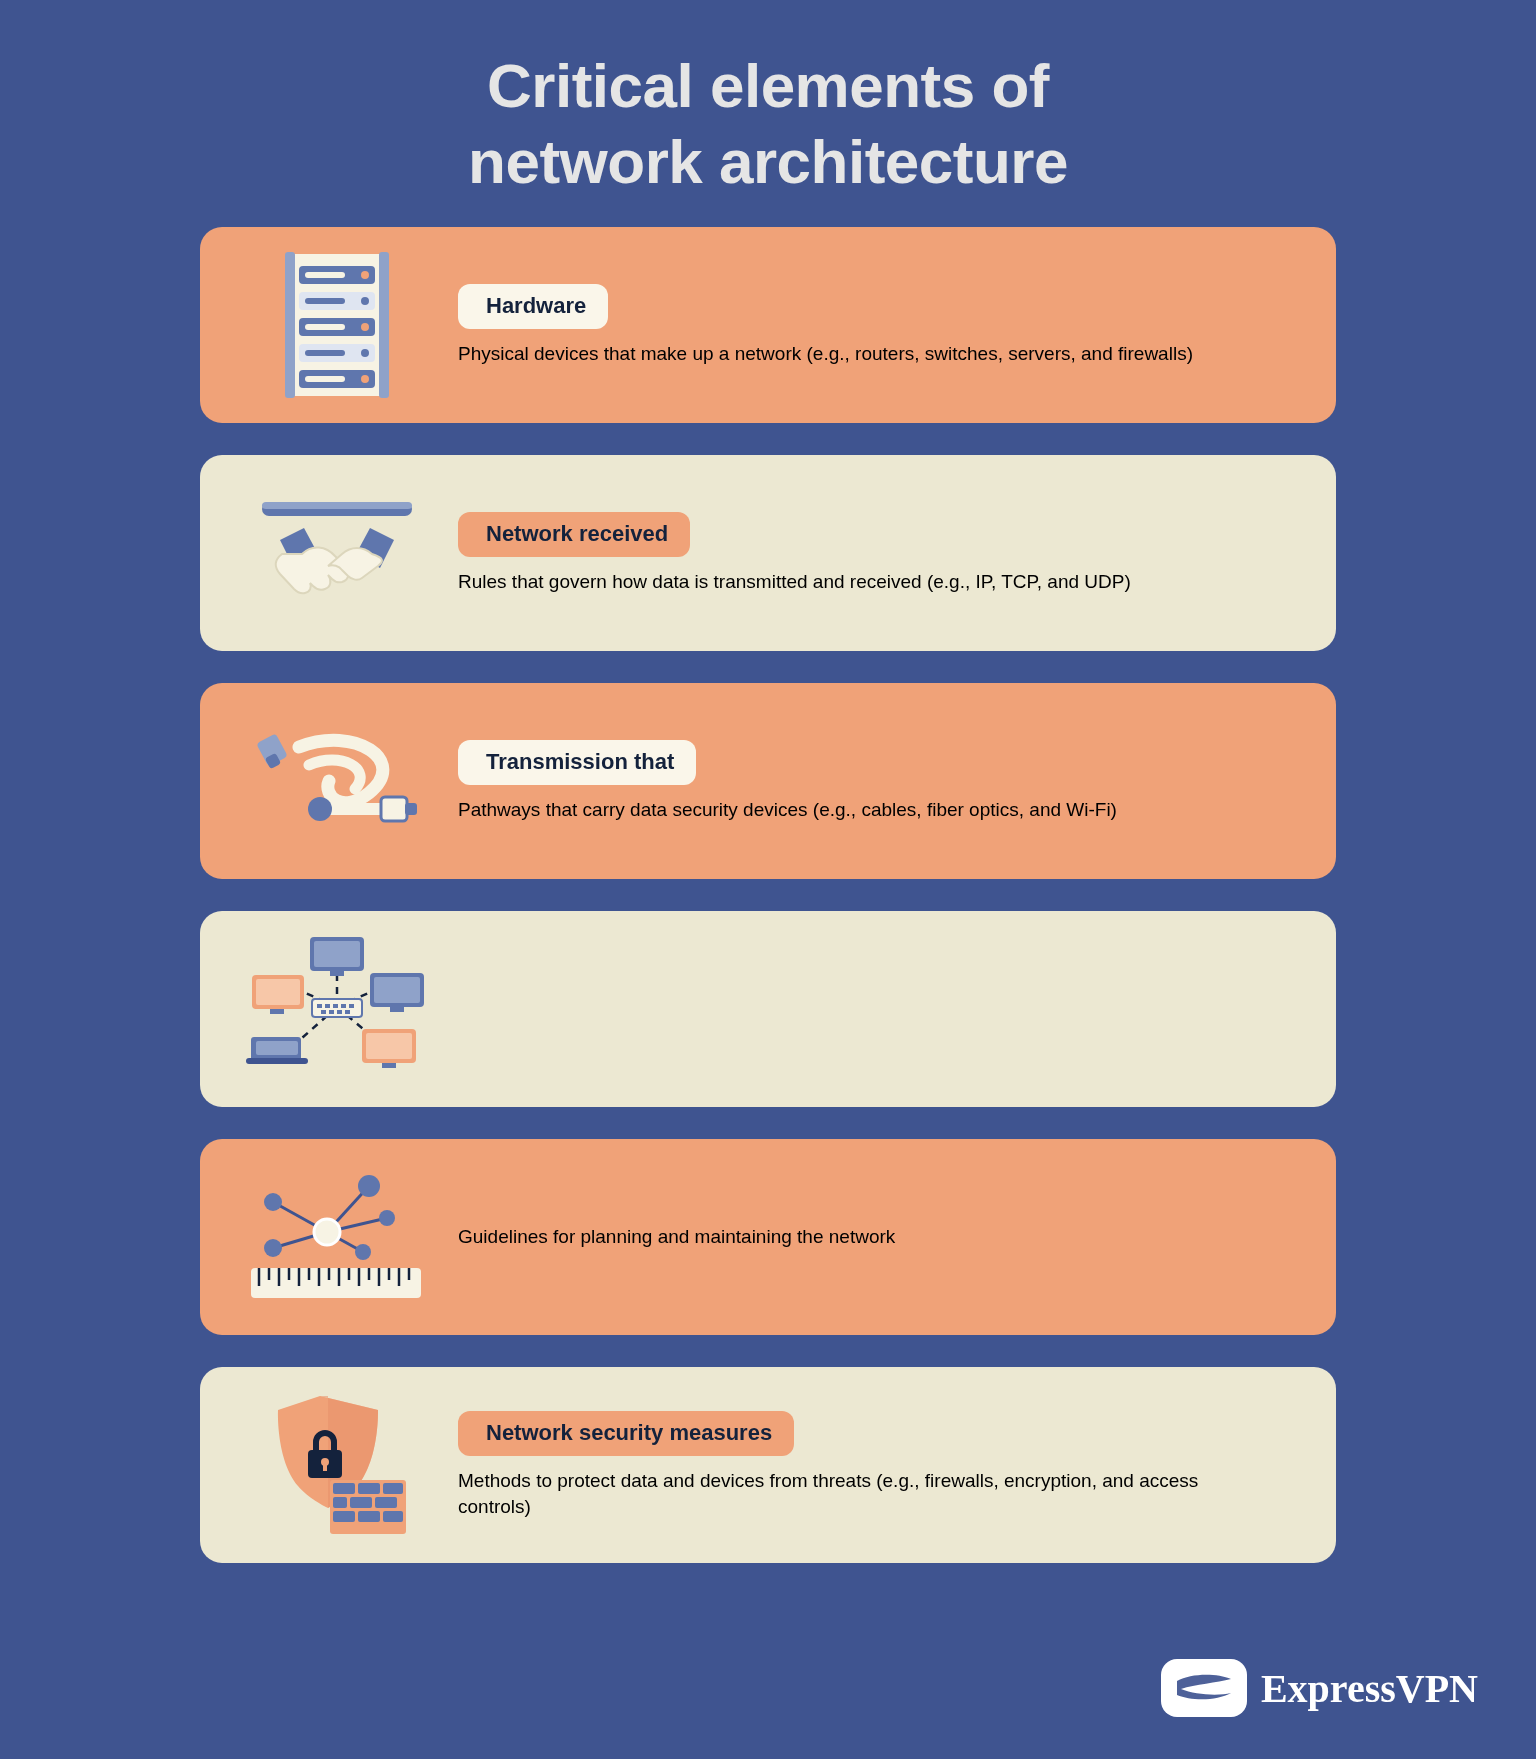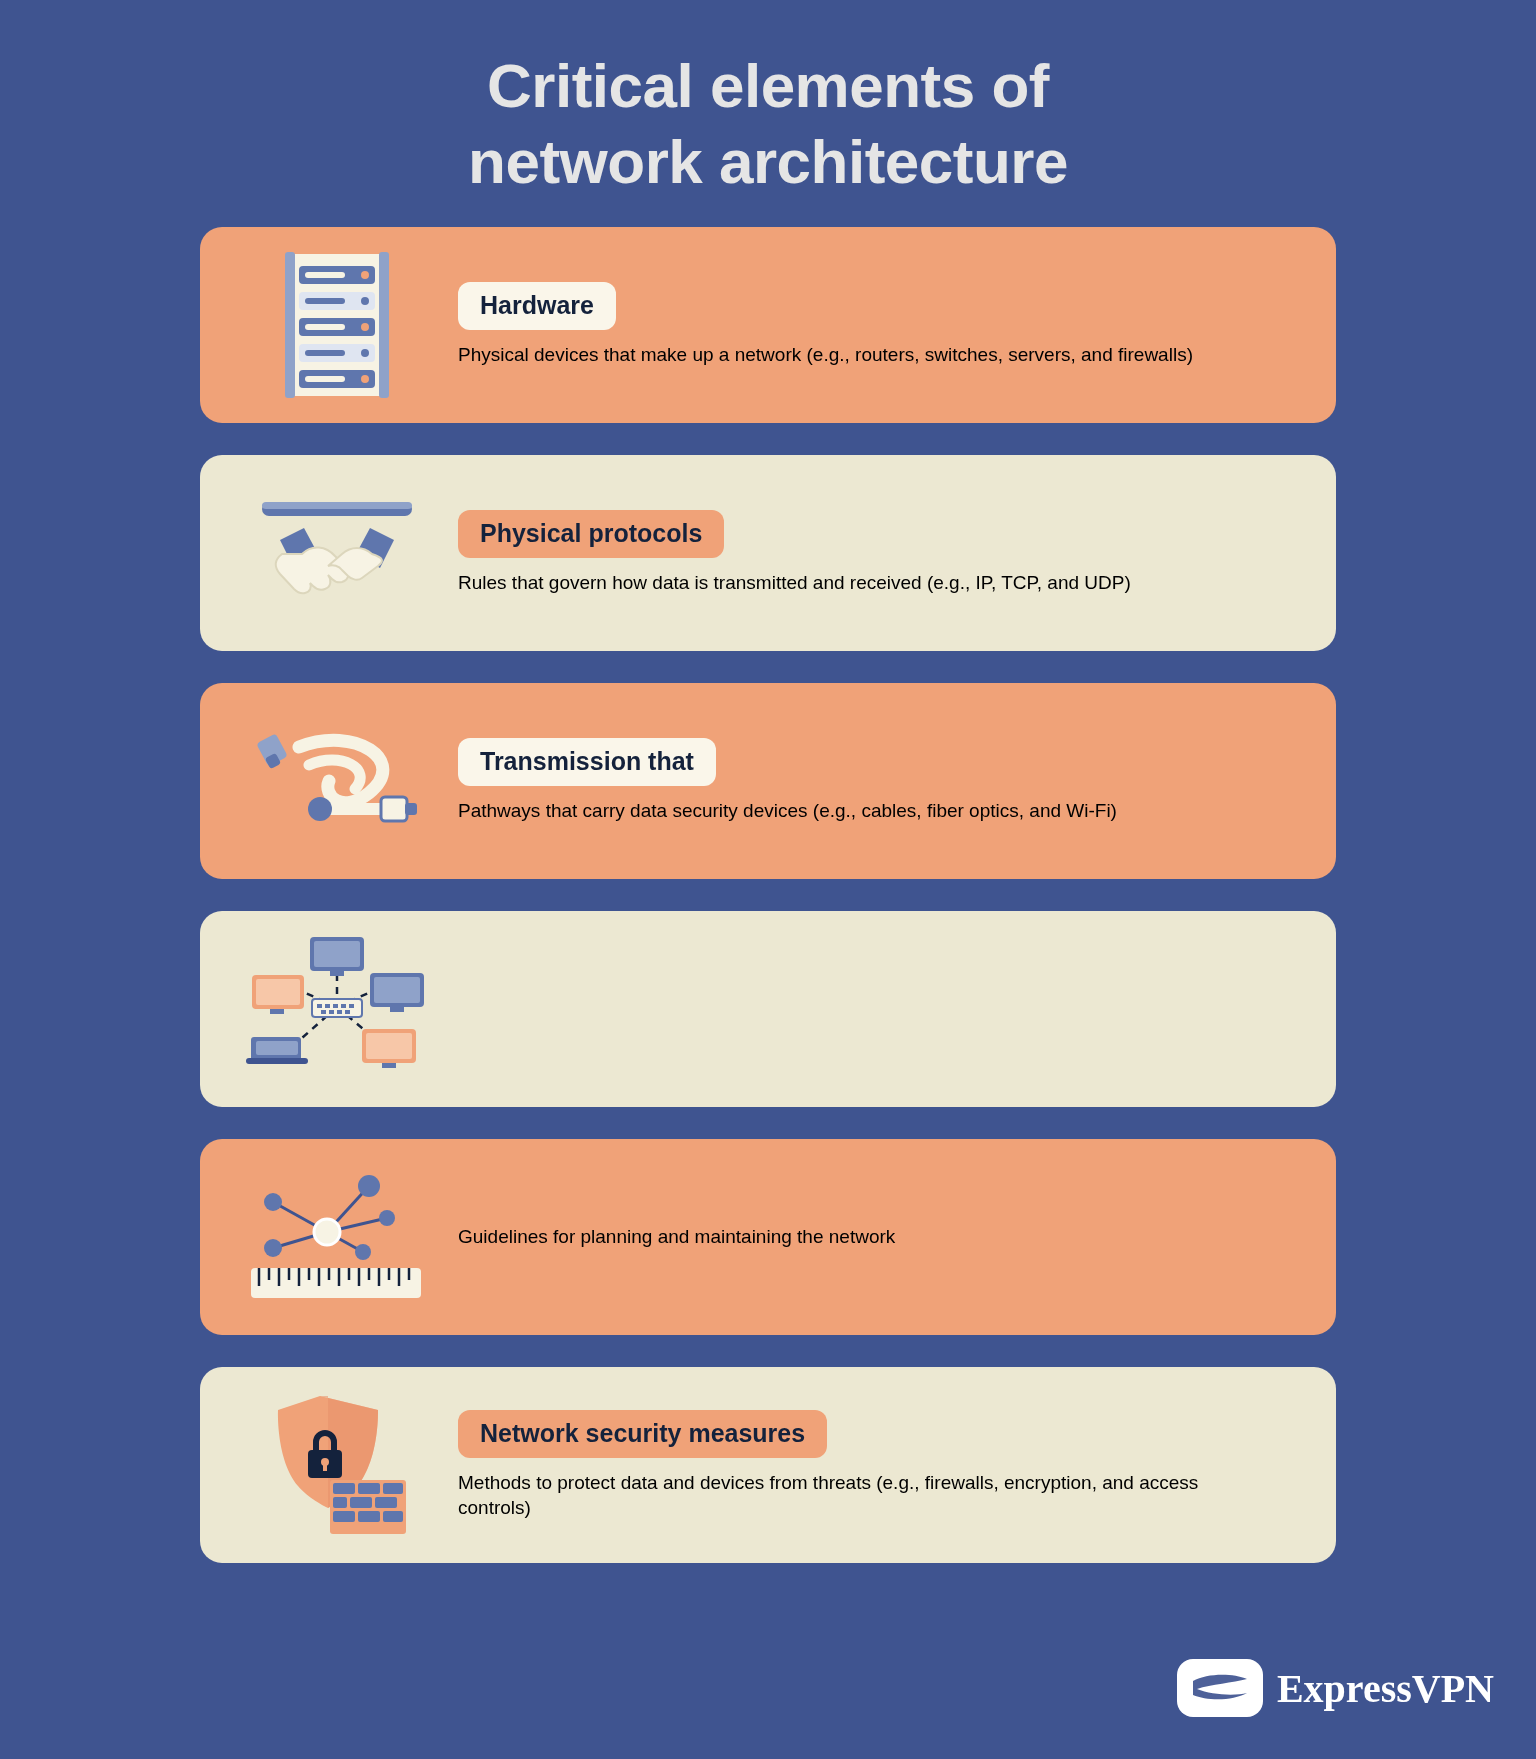--- a/index.html
+++ b/index.html
@@ -50,39 +50,39 @@
     height: 160px;
     display: flex;
     align-items: center;
     justify-content: center;
   }
   .body { flex: 1; padding-left: 6px; padding-right: 20px; }
 
   .pill {
     display: inline-block;
     border-radius: 12px;
-    font-size: 25px;
+    font-size: 22px;
     font-weight: bold;
     color: #14223c;
-    padding: 9px 22px 10px 22px;
+    padding: 9px 22px 10px 28px;
     margin-bottom: 12px;
   }
   .card.orange .pill { background: #faf6ea; }
   .card.cream  .pill { background: #f0a278; }
 
   .desc {
     font-size: 19px;
     line-height: 1.35;
     color: #000000;
     max-width: 800px;
   }
 
   .brand {
     position: absolute;
-    right: 42px;
+    right: 58px;
     bottom: 42px;
     display: flex;
     align-items: center;
     gap: 14px;
   }
   .brand-name {
     color: #ffffff;
     font-family: "Liberation Serif", serif;
     font-size: 40px;
     font-weight: bold;
@@ -149,21 +149,21 @@
           <path d="M30 52 l24 -12 14 26 -24 14z" fill="#5f76ad"></path>
           <path d="M144 52 l-24 -12 -14 26 24 14z" fill="#5f76ad"></path>
           <path d="M52 66 c10 -10 24 -8 33 2 l10 10 c6 6 4 14 -3 16 -4 1 -7 0 -10 -3
                    l-4 -4 c4 5 3 12 -3 14 -5 2 -9 0 -12 -3 l-3 -3 c2 4 0 9 -5 10 -4 1 -8 -1 -11 -4
                    l-14 -15 c-6 -7 -6 -14 2 -20z" fill="#f7f3e4" stroke="#dcd6bc" stroke-width="2"></path>
           <path d="M122 66 c-9 -8 -21 -8 -30 0 l-14 12 c5 -2 11 0 14 4 l6 6 c4 4 10 5 14 2
                    l16 -12 c6 -5 6 -8 -6 -12z" fill="#f7f3e4" stroke="#dcd6bc" stroke-width="2"></path>
         </svg>
       </div>
       <div class="body">
-        <div class="pill">Physical protocols</div>
+        <div class="pill">Network received</div>
         <div class="desc">Rules that govern how data is transmitted and received (e.g., IP, TCP, and UDP)</div>
       </div>
     </div>
 
     <div class="card orange">
       <div class="icon-wrap">
         <svg width="200" height="120" viewBox="0 0 200 120">
           <path d="M62 26 C118 4 172 40 132 72 C104 94 86 74 92 60" fill="none" stroke="#f7f3e4" stroke-width="13" stroke-linecap="round"></path>
           <path d="M72 44 C104 30 136 48 118 68" fill="none" stroke="#f7f3e4" stroke-width="11" stroke-linecap="round"></path>
           <path d="M84 88 L150 88" fill="none" stroke="#f7f3e4" stroke-width="12" stroke-linecap="round"></path>

